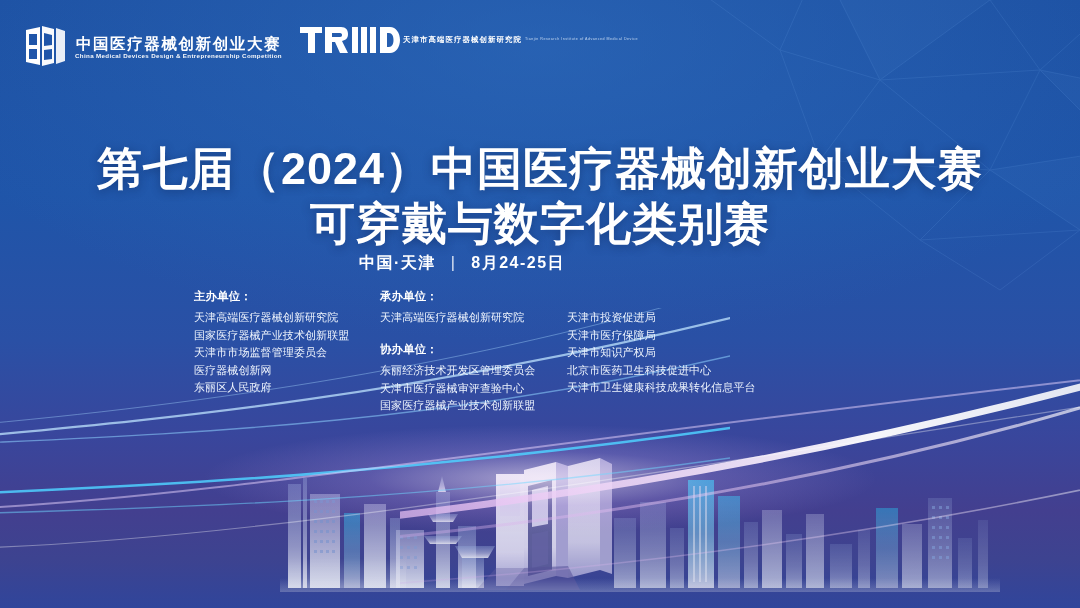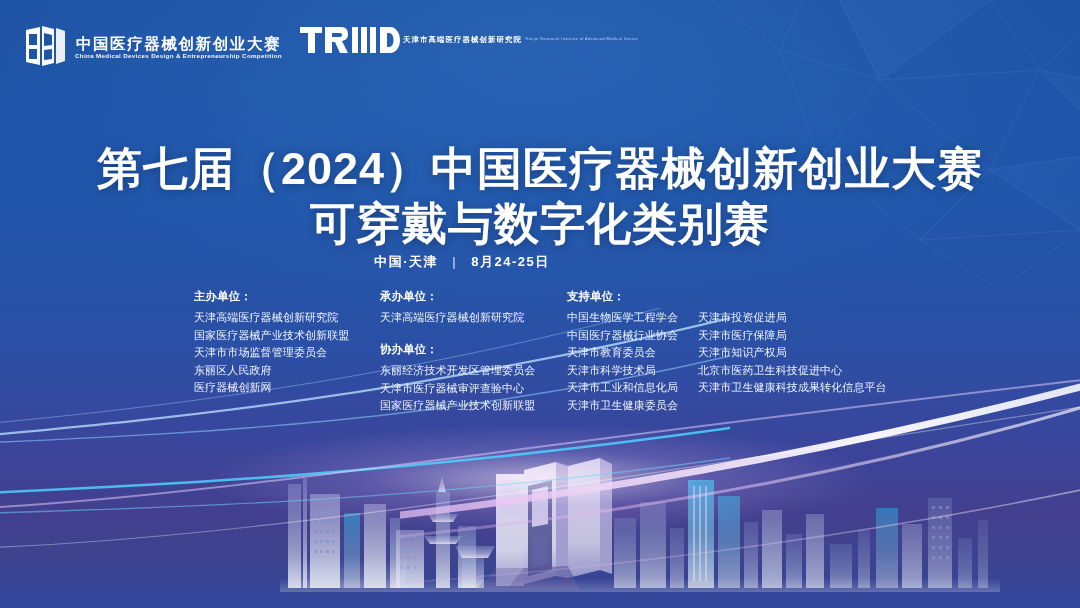--- a/index.html
+++ b/index.html
@@ -73,21 +73,21 @@
   .title-l1, .title-l2 {
     color:#ffffff; font-weight:700; letter-spacing:1px;
     line-height:1.22; white-space:nowrap;
     text-shadow:0 2px 10px rgba(10,30,80,.45);
   }
   .title-l1 { font-size:45px;margin-top:24px; }
   .title-l2 { font-size:45px; }
 
   .meta-line {
     position:absolute; top:253px; left:0; width:924px; text-align:center; z-index:6;
-    color:#ffffff; font-size:13px; font-weight:700; letter-spacing:1.5px;
+    color:#ffffff; font-size:16px; font-weight:700; letter-spacing:1.5px;
   }
   .meta-sep { display:inline-block; margin:0 9px; font-weight:400; opacity:.85; }
 
   
   .orgs {
     position:absolute; top:291px; left:186px; width:760px; z-index:6;
     display:flex; align-items:flex-start; gap:0;margin-left:8px;
   }
   .col { flex:none; }
   .col-1 { width:186px; }
@@ -388,44 +388,35 @@
     <span>8月24-25日</span>
   </div>
 
   <div class="orgs">
 
     <div class="col col-1">
       <div class="org-head">主办单位：</div>
       <div class="org-item">天津高端医疗器械创新研究院</div>
       <div class="org-item">国家医疗器械产业技术创新联盟</div>
       <div class="org-item">天津市市场监督管理委员会</div>
+      <div class="org-item">医疗器械创新网</div>
       <div class="org-item">东丽区人民政府</div>
-      <div class="org-item">医疗器械创新网</div>
     </div>
 
     <div class="col col-2">
       <div class="org-head">承办单位：</div>
       <div class="org-item">天津高端医疗器械创新研究院</div>
       <div class="gap-block"></div>
       <div class="org-head">协办单位：</div>
       <div class="org-item">东丽经济技术开发区管理委员会</div>
       <div class="org-item">天津市医疗器械审评查验中心</div>
       <div class="org-item">国家医疗器械产业技术创新联盟</div>
     </div>
 
     <div class="col col-3">
-      <div class="col-3a">
-        <div class="org-head">支持单位：</div>
-        <div class="org-item">中国生物医学工程学会</div>
-        <div class="org-item">中国医疗器械行业协会</div>
-        <div class="org-item">天津市教育委员会</div>
-        <div class="org-item">天津市科学技术局</div>
-        <div class="org-item">天津市工业和信息化局</div>
-        <div class="org-item">天津市卫生健康委员会</div>
-      </div>
       <div class="col-3b">
         <div class="org-head" style="visibility:hidden">&nbsp;</div>
         <div class="org-item">天津市投资促进局</div>
         <div class="org-item">天津市医疗保障局</div>
         <div class="org-item">天津市知识产权局</div>
         <div class="org-item">北京市医药卫生科技促进中心</div>
         <div class="org-item">天津市卫生健康科技成果转化信息平台</div>
       </div>
     </div>
 

